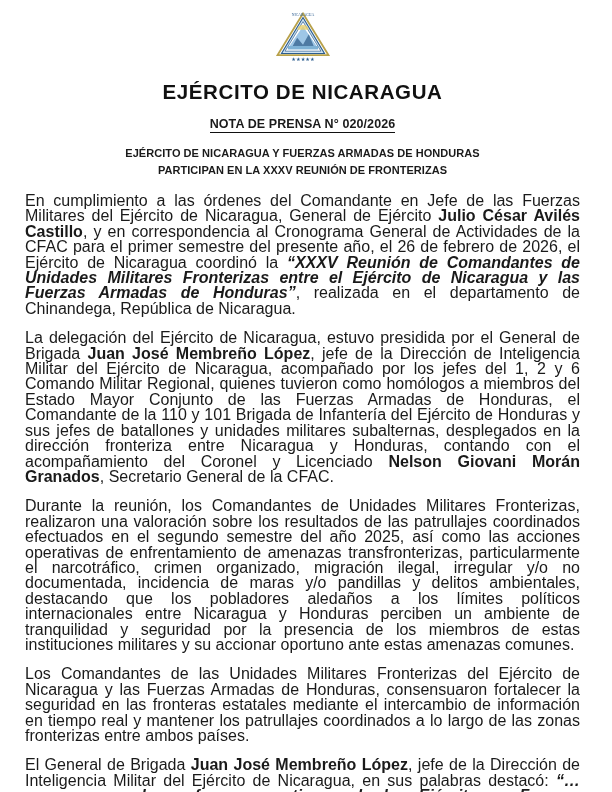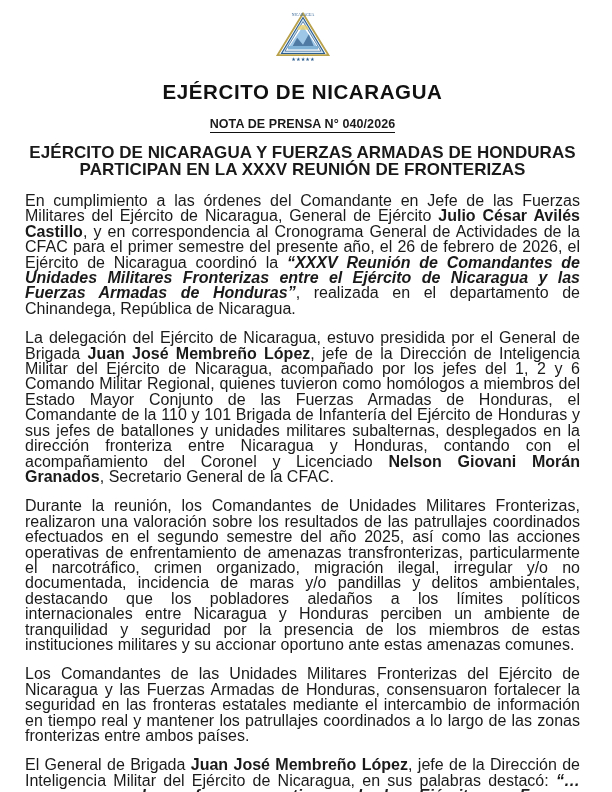--- a/index.html
+++ b/index.html
@@ -48,21 +48,21 @@
     font-weight: bold;
     margin: 13px 0 0 0;
     letter-spacing: 0.1px;
   }
   .press-note .underline {
     border-bottom: 1.4px solid #111;
     padding-bottom: 1px;
   }
   .headline {
     text-align: center;
-    font-size: 17px;
+    font-size: 11px;
     font-weight: bold;
     line-height: 16.5px;
     margin: 14px 0 0 0;
     letter-spacing: 0.05px;
   }
   .body-block {
     margin-top: 15px;
   }
   p.para {
     text-align: justify;
@@ -91,21 +91,21 @@
         <text x="50" y="88" font-size="9" text-anchor="middle" fill="#2c5d8f" font-family="Liberation Serif, serif">★★★★★</text>
         <path d="M50 2 a48 40 0 0 1 0 0" fill="none"></path>
         <text x="50" y="11" font-size="6.5" text-anchor="middle" fill="#2c5d8f" font-family="Liberation Serif, serif">NICARAGUA</text>
       </svg>
     </div>
   </div>
 
   <h1 class="doc-title">EJÉRCITO DE NICARAGUA</h1>
 
   <div class="press-note">
-    <span class="underline">NOTA DE PRENSA N° 040/2026</span>
+    <span class="underline">NOTA DE PRENSA N° 020/2026</span>
   </div>
 
   <div class="headline">
     <div>EJÉRCITO DE NICARAGUA Y FUERZAS ARMADAS DE HONDURAS</div>
     <div>PARTICIPAN EN LA XXXV REUNIÓN DE FRONTERIZAS</div>
   </div>
 
   <div class="body-block">
     <p class="para"><span>En cumplimiento a las órdenes del Comandante en Jefe de las Fuerzas Militares del Ejército de Nicaragua, General de Ejército </span><span style="font-weight: bold;">Julio César Avilés Castillo</span><span>, y en correspondencia al Cronograma General de Actividades de la CFAC para el primer semestre del presente año, el 26 de febrero de 2026, el Ejército de Nicaragua coordinó la </span><span style="font-weight: bold; font-style: italic;">“XXXV Reunión de Comandantes de Unidades Militares Fronterizas entre el Ejército de Nicaragua y las Fuerzas Armadas de Honduras”</span><span>, realizada en el departamento de Chinandega, República de Nicaragua.</span></p>
     <p class="para"><span>La delegación del Ejército de Nicaragua, estuvo presidida por el General de Brigada </span><span style="font-weight: bold;">Juan José Membreño López</span><span>, jefe de la Dirección de Inteligencia Militar del Ejército de Nicaragua, acompañado por los jefes del 1, 2 y 6 Comando Militar Regional, quienes tuvieron como homólogos a miembros del Estado Mayor Conjunto de las Fuerzas Armadas de Honduras, el Comandante de la 110 y 101 Brigada de Infantería del Ejército de Honduras y sus jefes de batallones y unidades militares subalternas, desplegados en la dirección fronteriza entre Nicaragua y Honduras, contando con el acompañamiento del Coronel y Licenciado </span><span style="font-weight: bold;">Nelson Giovani Morán Granados</span><span>, Secretario General de la CFAC.</span></p>

